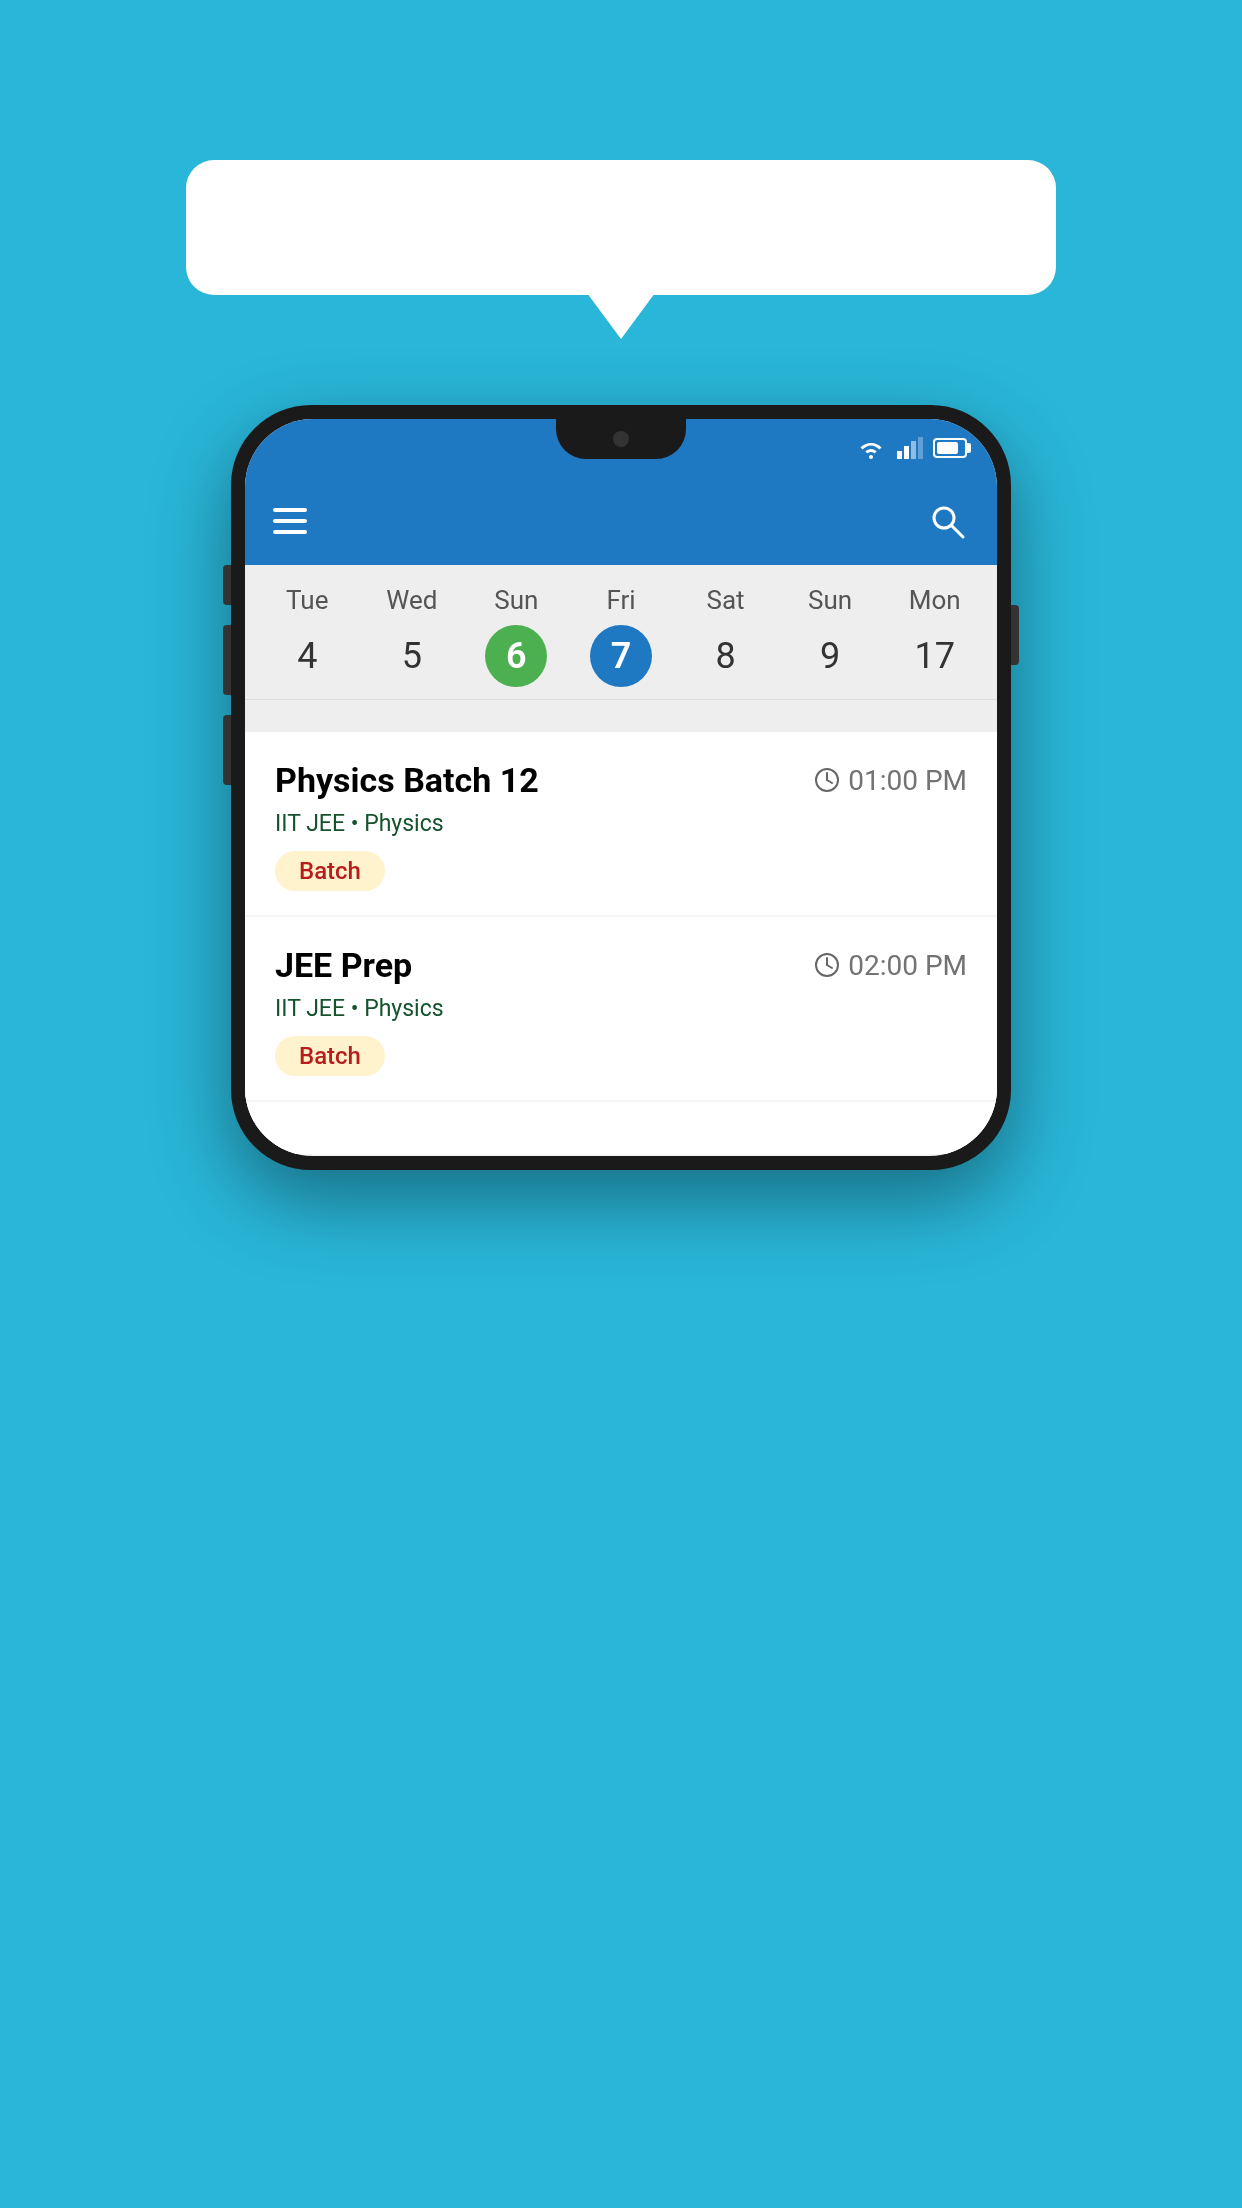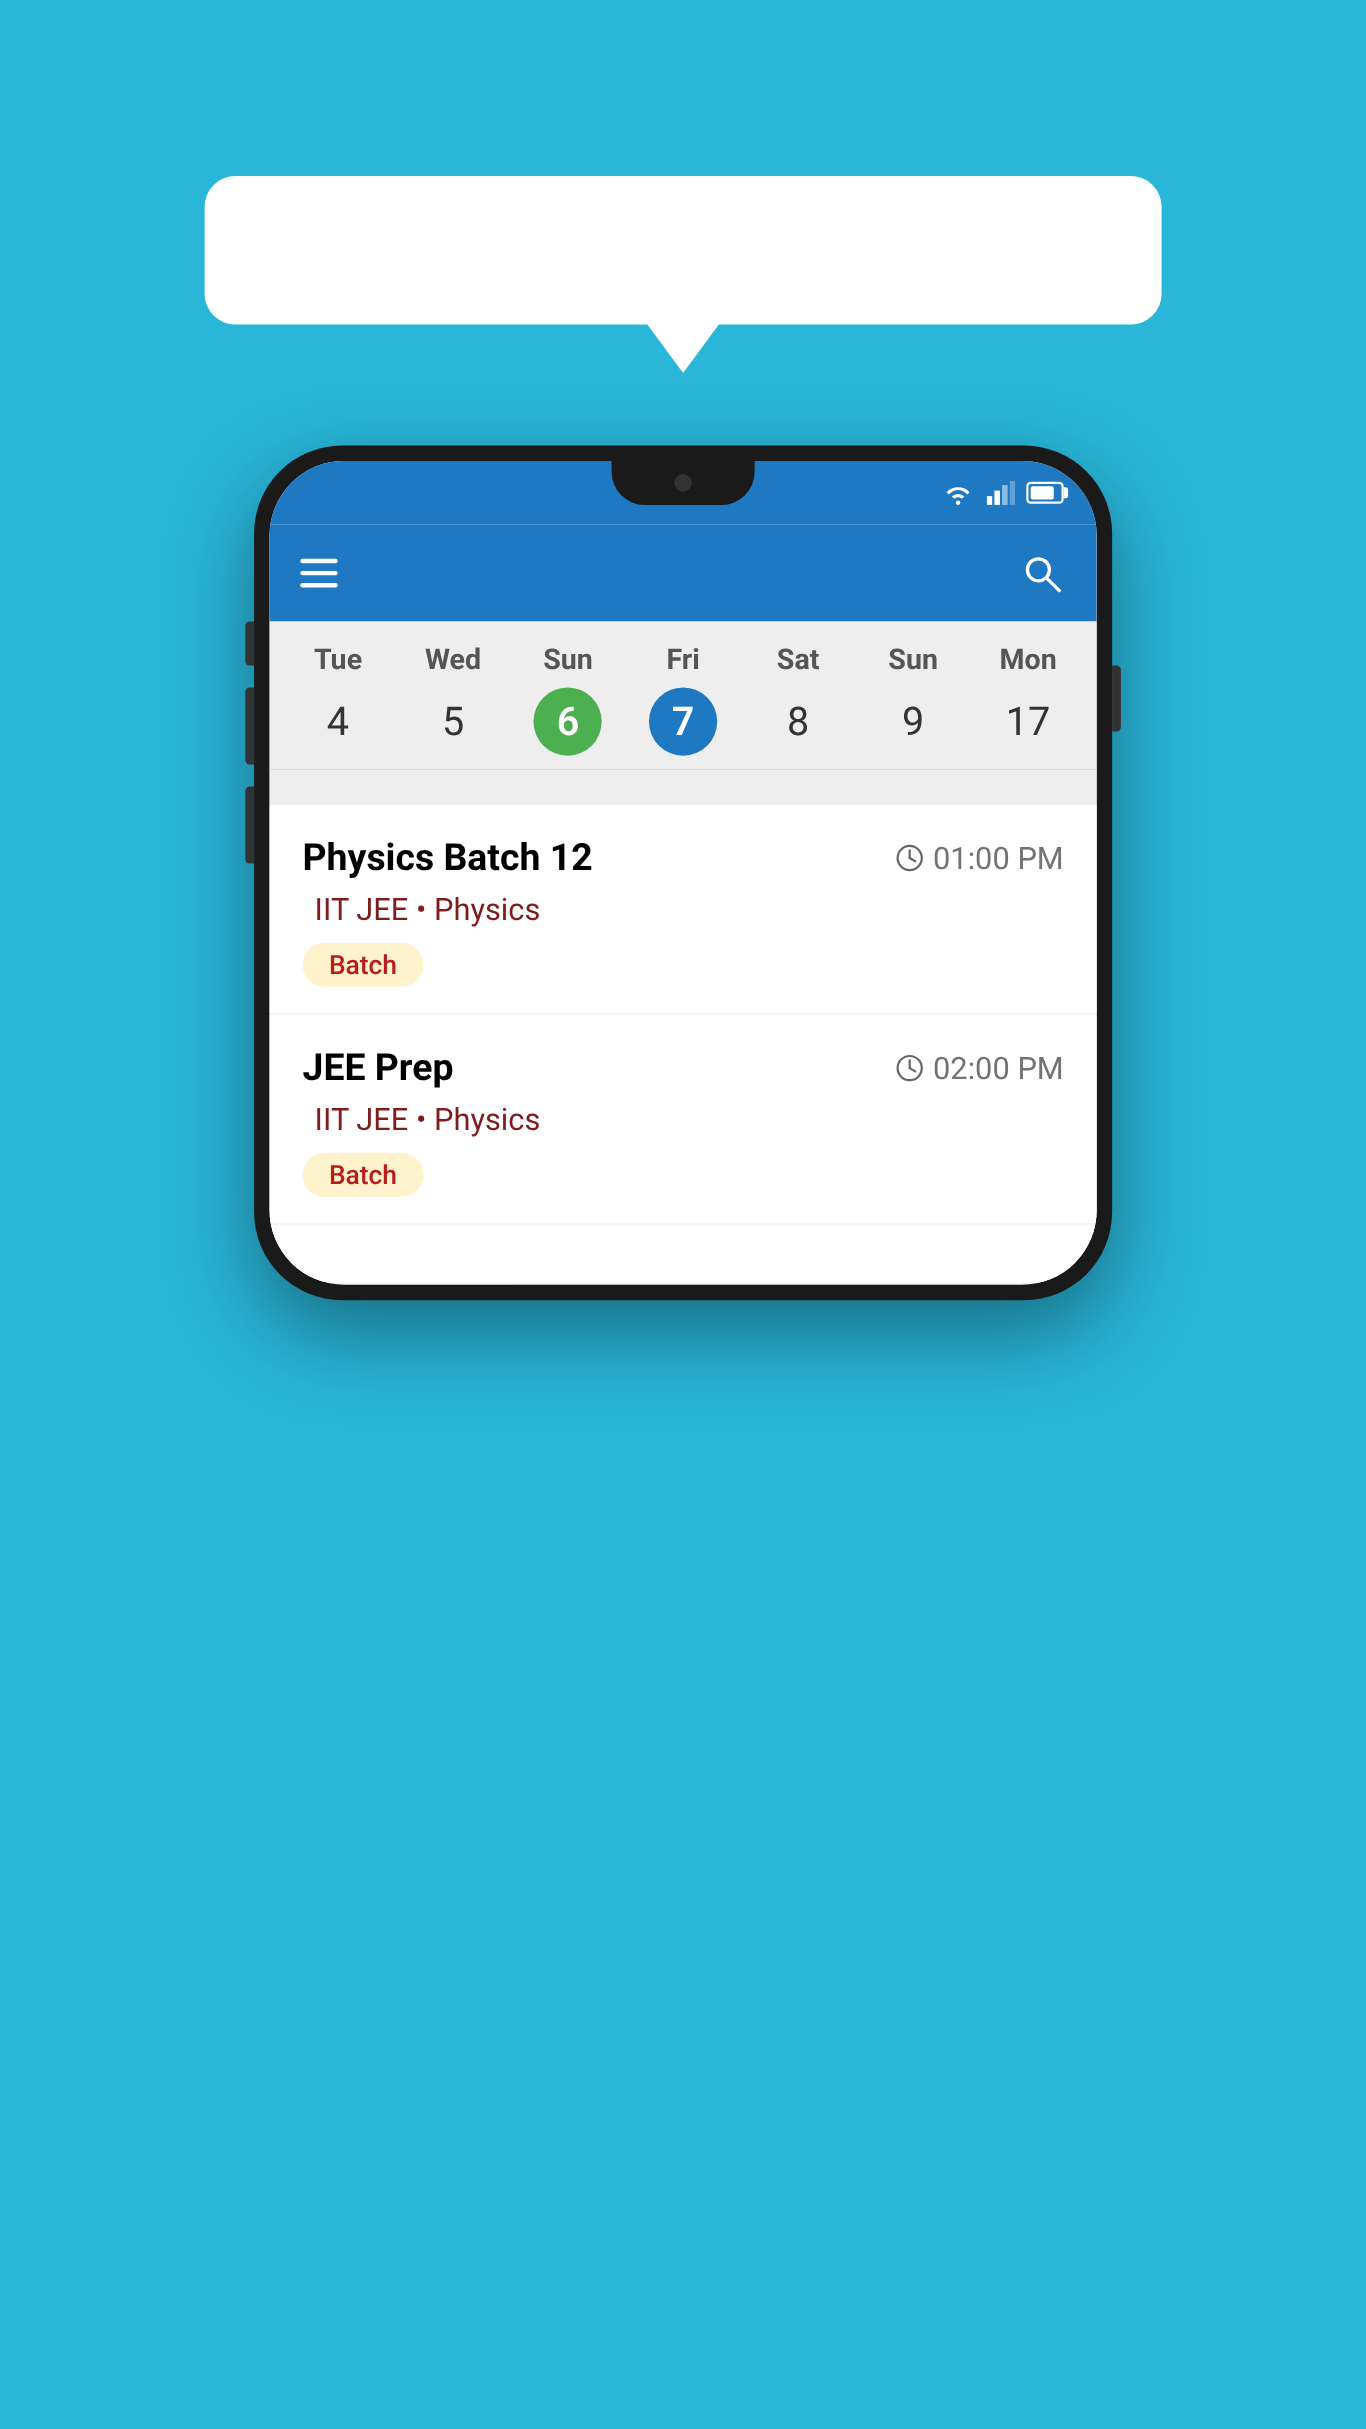--- a/index.html
+++ b/index.html
@@ -215,21 +215,21 @@
       display: flex;
       flex-direction: column;
       align-items: center;
       gap: 10px;
       padding-bottom: 12px;
     }
 
     .day-name {
       font-size: 26px;
       color: #555;
-      font-weight: 700;
+      font-weight: 400;
     }
 
     .day-num {
       font-size: 36px;
       color: #333;
       font-weight: 400;
       width: 62px;
       height: 62px;
       display: flex;
       align-items: center;
@@ -283,24 +283,23 @@
 
     .class-time {
       font-size: 28px;
       color: #737373;
       display: flex;
       align-items: center;
       gap: 8px;
     }
 
     .class-detail {
-      font-size: 28px;
-      color: #7f1d1d;
+      font-size: 23px;
+      color: #14532d;
       margin-bottom: 14px;
-      margin-left: 11px;
     }
 
     .batch-tag {
       display: inline-block;
       background: #fef3cd;
       color: #b91c1c;
       border-radius: 30px;
       padding: 6px 24px;
       font-size: 24px;
       font-weight: 500;

